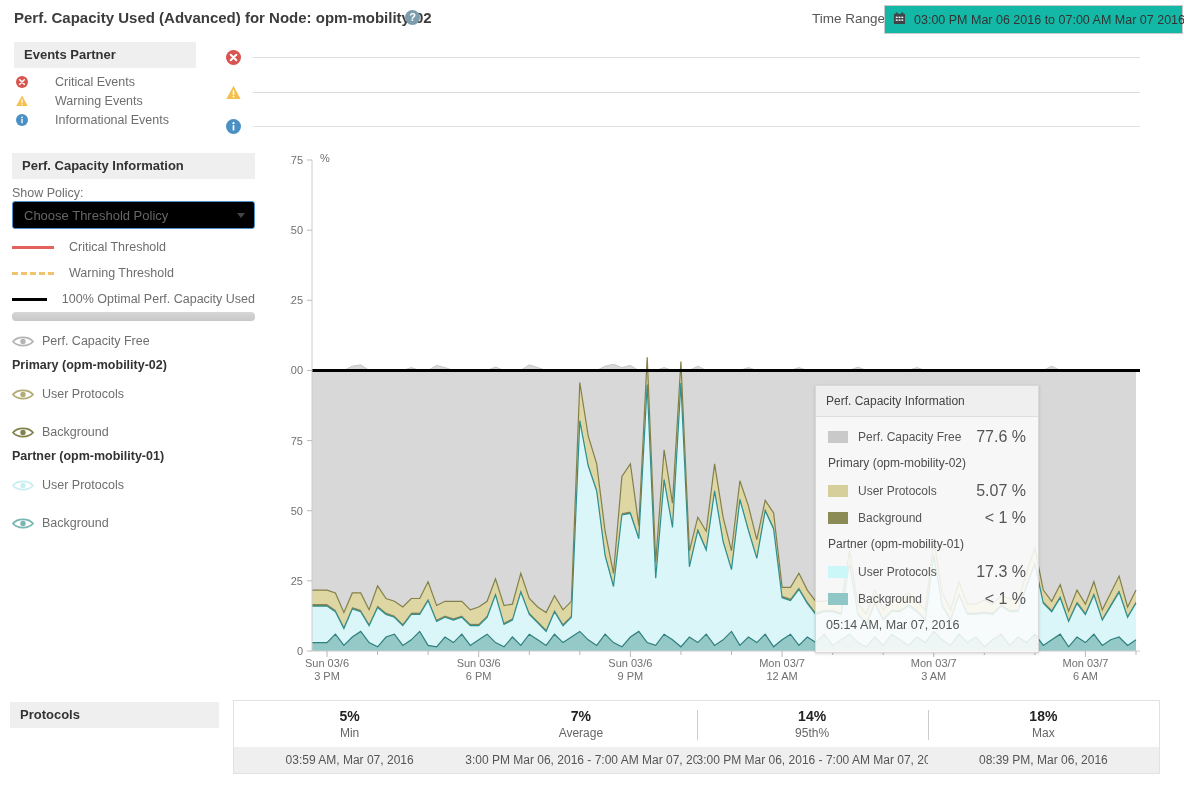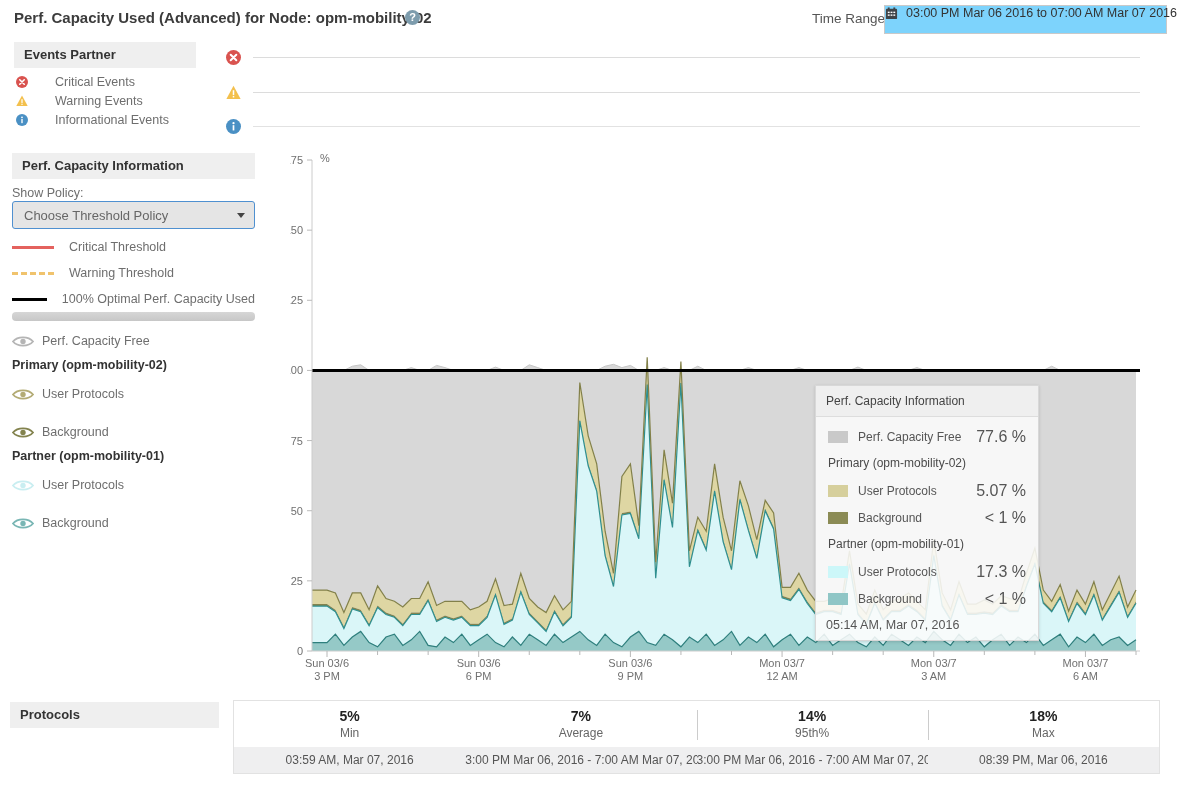--- a/index.html
+++ b/index.html
@@ -3,36 +3,36 @@
 <meta charset="utf-8">
 <style>
   html,body{margin:0;padding:0;background:#fff;}
   body{width:1184px;height:787px;position:relative;overflow:hidden;
        font-family:"Liberation Sans",sans-serif;-webkit-font-smoothing:antialiased;}
   
   .page-title{position:absolute;left:14px;top:9px;font-size:15px;font-weight:bold;color:#3c3c3c;}
   .help-icon{position:absolute;left:405px;top:10px;width:15px;height:15px;border-radius:50%;
        background:#7d9cad;color:#fff;font-size:11px;font-weight:bold;text-align:center;line-height:15px;cursor:pointer;}
   .tr-label{position:absolute;left:812px;top:11px;font-size:13.5px;color:#555;}
-  .tr-box{position:absolute;left:884px;top:5px;width:281px;height:27px;border:1px solid #c9c9c9;background:#7dd3fc;
-       display:flex;align-items:flex-start;padding:0 0;cursor:pointer;}
+  .tr-box{position:absolute;left:884px;top:5px;width:281px;height:27px;border:1px solid #c9c9c9;background:#14b8a6;
+       display:flex;align-items:center;padding:0 8px;cursor:pointer;}
   .tr-text{font-size:12.5px;color:#333;margin-left:8px;white-space:nowrap;}
   .caret{width:0;height:0;border-left:4px solid transparent;border-right:4px solid transparent;border-top:5px solid #444;margin-left:10px;}
   
   .track{position:absolute;left:253px;width:887px;height:1px;background:#dcdcdc;}
   .track-icon{position:absolute;left:226px;width:15px;height:15px;}
   
   .sec-hdr{position:absolute;background:#efefef;font-size:13px;font-weight:bold;color:#333;
        line-height:26px;height:26px;padding-left:10px;box-sizing:border-box;}
   .ev-row{display:flex;align-items:center;height:19px;}
   .ev-row .lbl{font-size:12.5px;color:#6e6e6e;margin-left:27px;}
   #events-legend{position:absolute;left:16px;top:72px;}
   .show-policy{position:absolute;left:12px;top:186px;font-size:12.5px;color:#6e6e6e;}
   .policy-select{position:absolute;left:12px;top:201px;width:243px;height:28px;border:1px solid #4f90d0;border-radius:3px;
-       box-sizing:border-box;display:flex;align-items:center;background:#e5e5e5;cursor:pointer;}
+       box-sizing:border-box;display:flex;align-items:center;background:#000000;cursor:pointer;}
   .policy-select span.val{flex:1;font-size:13px;color:#666;margin-left:11px;}
   .policy-select .caret{margin-right:9px;}
   #thresholds{position:absolute;left:12px;top:240px;width:243px;}
   .th-row{display:flex;align-items:center;height:14px;margin-bottom:12px;}
   .th-swatch{width:42px;height:0;}
   .th-lbl{font-size:12.5px;color:#6e6e6e;margin-left:15px;white-space:nowrap;}
   .hscroll{position:absolute;left:12px;top:312px;width:243px;height:9px;border-radius:4px;
        background:linear-gradient(#d6d6d6,#c7c7c7);cursor:pointer;}
   #series-toggles{position:absolute;left:12px;top:331px;width:243px;}
   .toggle-row{display:flex;align-items:center;height:20px;margin-bottom:7px;cursor:pointer;}
@@ -46,21 +46,21 @@
   .tooltip{position:absolute;left:815px;top:385px;width:222px;background:rgba(251,251,251,0.87);
        border:1px solid #d8d8d8;box-shadow:0 1px 3px rgba(0,0,0,0.15);z-index:5;}
   .tt-hdr{background:rgba(238,238,238,0.92);border-bottom:1px solid #ddd;font-size:12px;color:#444;
        padding:8px 10px;}
   #tt-rows{padding:6px 12px 2px 12px;}
   .tt-row{display:flex;align-items:center;height:27px;}
   .tt-swatch{width:20px;height:12px;margin-right:10px;flex:none;}
   .tt-lbl{flex:1;font-size:12px;color:#555;}
   .tt-val{font-size:16px;color:#555;}
   .tt-group{font-size:12px;color:#4a4a4a;height:27px;line-height:27px;}
-  .tt-time{font-size:12.5px;color:#555;padding:4px 10px 8px 10px;}
+  .tt-time{font-size:12.5px;color:#555;padding:4px 10px 20px 10px;}
   
   .stats-panel{position:absolute;left:233px;top:700px;width:927px;border:1px solid #e2e2e2;box-sizing:border-box;}
   .stats-top{display:flex;height:46px;background:#fff;}
   .stat-col{flex:1;text-align:center;padding-top:7px;position:relative;}
   .stat-col.divider::before{content:'';position:absolute;left:0;top:9px;bottom:7px;width:1px;background:#ccc;}
   .stat-val{font-size:14px;font-weight:bold;color:#222;}
   .stat-lbl{font-size:12px;color:#666;margin-top:2px;}
   .stats-bottom{display:flex;height:26px;background:#efeff0;}
   .stat-cell{flex:1;text-align:center;font-size:12px;color:#555;line-height:26px;white-space:nowrap;overflow:hidden;}
 </style>

